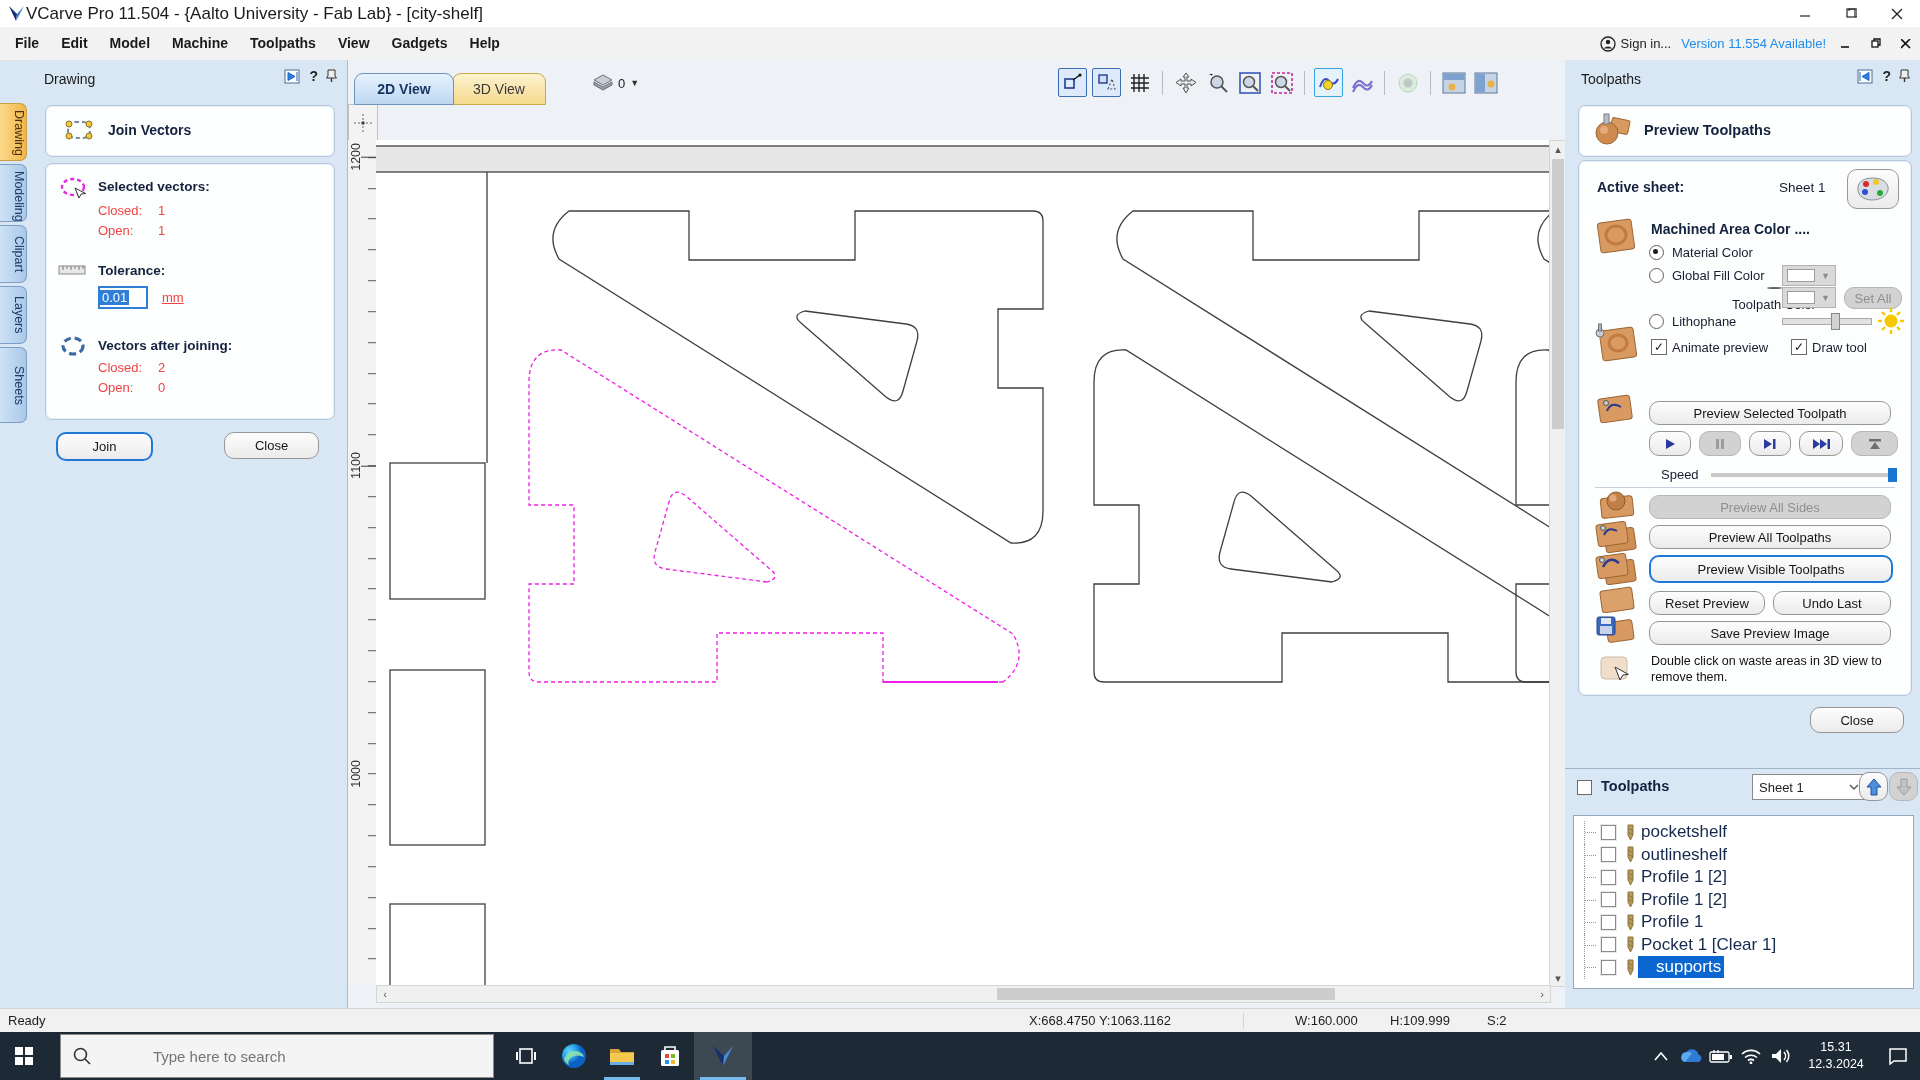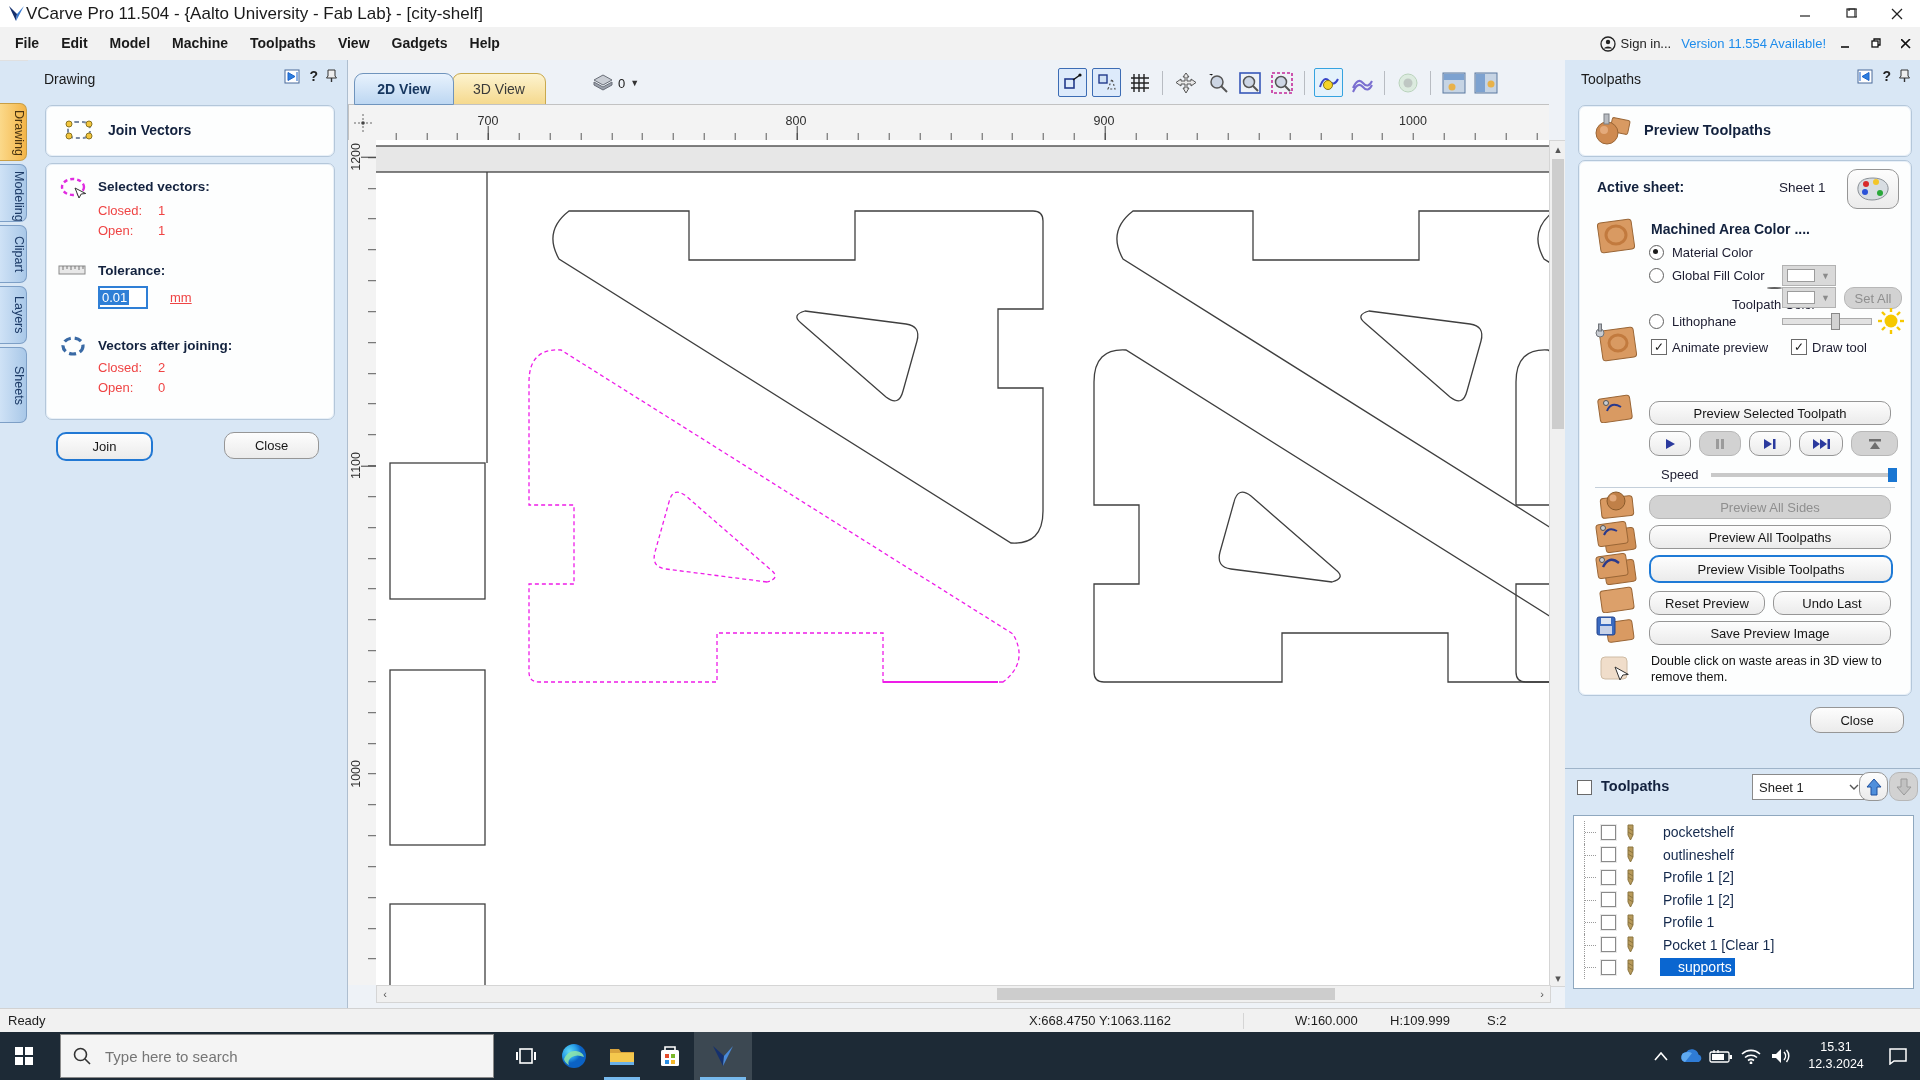--- a/index.html
+++ b/index.html
@@ -63,30 +63,30 @@
   .ddl{position:absolute;width:52px;height:19px;background:#d9d9d9;border:1px solid #b2b2b2;display:flex;align-items:center;}
   .ddl .win{width:26px;height:11px;background:#fff;border:1px solid #9c9c9c;margin-left:4px;}
   .ddl .arr{margin-left:6px;font-size:9px;color:#8b8b8b;}
   .note{font-size:12.5px;color:#101010;line-height:1.3;}
   
   #tp-list{position:absolute;left:8px;top:755px;width:339px;height:172px;background:#ffffff;border:1px solid #8fa8bf;overflow:hidden;}
   .tp-row{position:relative;height:22.5px;display:flex;align-items:center;}
   .tp-tree{width:14px;height:100%;margin-left:10px;border-left:1px dotted #9a9a9a;position:relative;}
   .tp-tree::after{content:"";position:absolute;left:0;top:50%;width:11px;border-top:1px dotted #9a9a9a;}
   .tp-cb{width:13px;height:13px;border:1px solid #8a8a8a;background:#fff;box-shadow:0 0 0 1px #e8e8e8;}
-  .tp-label{font-size:14px;color:#152a4d;margin-left:24px;padding:1px 3px;}
+  .tp-label{font-size:17px;color:#152a4d;margin-left:2px;padding:1px 3px;}
   .tp-label.sel{background:#0a66d0;color:#fff;padding-left:18px;}
   
   #statusbar{position:absolute;left:0;top:1008px;width:1920px;height:24px;background:#f1f1f1;border-top:1px solid #d2d2d2;font-size:13px;color:#1d1d1d;}
   
   #taskbar{position:absolute;left:0;top:1032px;width:1920px;height:48px;background:#1d2a36;display:flex;align-items:center;}
   .tb-ic{width:48px;height:48px;display:flex;align-items:center;justify-content:center;position:relative;}
   .tb-ic.running::after{content:"";position:absolute;left:6px;right:6px;bottom:0;height:3px;background:#76b9ed;}
   .tb-ic.activeapp{background:rgba(255,255,255,0.14);}
-  #search-box{display:flex;align-items:center;width:432px;height:42px;background:#f4f4f4;border:1px solid #8a8a8a;margin-left:12px;}
+  #search-box{display:flex;align-items:center;width:432px;height:42px;background:#f4f4f4;border:1px solid #8a8a8a;margin-left:12px;gap:48px;}
   #search-box input{border:none;background:transparent;outline:none;font-size:15px;color:#4d4d4d;width:340px;font-family:"Liberation Sans",sans-serif;}
   #tray{position:absolute;right:0;top:0;height:48px;display:flex;align-items:center;}
   .tray-ic{width:30px;height:48px;display:flex;align-items:center;justify-content:center;}
   #clock{width:80px;text-align:center;color:#fff;font-size:12.5px;line-height:1.35;}
 </style>
 </head>
 <body>
 
 <div id="app">
 
@@ -212,21 +212,21 @@
       <span class="abs" style="left:12px;top:98px;">
         <svg width="28" height="12" viewBox="0 0 28 12">
             <rect x="1" y="2" width="26" height="8" fill="#e8e8e8" stroke="#8a8a8a"></rect>
             <path d="M5 2 v4 M9 2 v3 M13 2 v4 M17 2 v3 M21 2 v4 M25 2 v3" stroke="#777"></path>
           </svg>
       </span>
       <span class="abs hd" style="left:52px;top:99px;">Tolerance:</span>
       <div class="abs" style="left:52px;top:122px;width:46px;height:19px;background:#fff;border:2px solid #2f7fd6;display:flex;align-items:center;">
         <span style="background:#2f7fd6;color:#fff;font-size:13px;padding:0 2px;">0.01</span>
       </div>
-      <span class="kv" style="left:124px;top:126px;text-decoration:underline;">mm</span>
+      <span class="kv" style="left:116px;top:126px;text-decoration:underline;">mm</span>
 
       <span class="abs" style="left:13px;top:170px;">
         <svg width="28" height="24" viewBox="0 0 28 24">
             <ellipse cx="14" cy="12" rx="10" ry="8" fill="none" stroke="#3a6aa5" stroke-width="3.2" stroke-dasharray="7 4"></ellipse>
           </svg>
       </span>
       <span class="abs hd" style="left:52px;top:174px;">Vectors after joining:</span>
       <span class="kv" style="left:52px;top:196px;">Closed:</span>
       <span class="kv" style="left:112px;top:196px;">2</span>
       <span class="kv" style="left:52px;top:216px;">Open:</span>
@@ -330,26 +330,20 @@
           </svg>
         </span>
     </div>
 
     <div id="ruler-corner">
       <svg width="20" height="20">
           <path d="M10 1 v18 M1 10 h18" stroke="#666" stroke-dasharray="2 2"></path>
           <circle cx="10" cy="10" r="1.8" fill="#444"></circle>
         </svg>
     </div>
-    <div id="ruler-top">
-        <span class="rlab" style="left: 112px;">700</span>
-        <span class="rlab" style="left: 420px;">800</span>
-        <span class="rlab" style="left: 728px;">900</span>
-        <span class="rlab" style="left: 1037px;">1000</span>
-      </div>
     <div id="ruler-left">
         <span class="rlabv" style="top: 3px;">1200</span>
         <span class="rlabv" style="top: 312px;">1100</span>
         <span class="rlabv" style="top: 620px;">1000</span>
       </div>
 
     <div id="canvas">
       <svg id="vec" width="1173" height="845" viewBox="0 0 1173 845">
           <rect x="-4" y="6" width="1182" height="26" fill="#e7e7e7" stroke="#3f3f3f" stroke-width="1.3"></rect>
           <path d="M 111 32 L 111 323" fill="none" stroke="#3f3f3f" stroke-width="1.3"></path>

